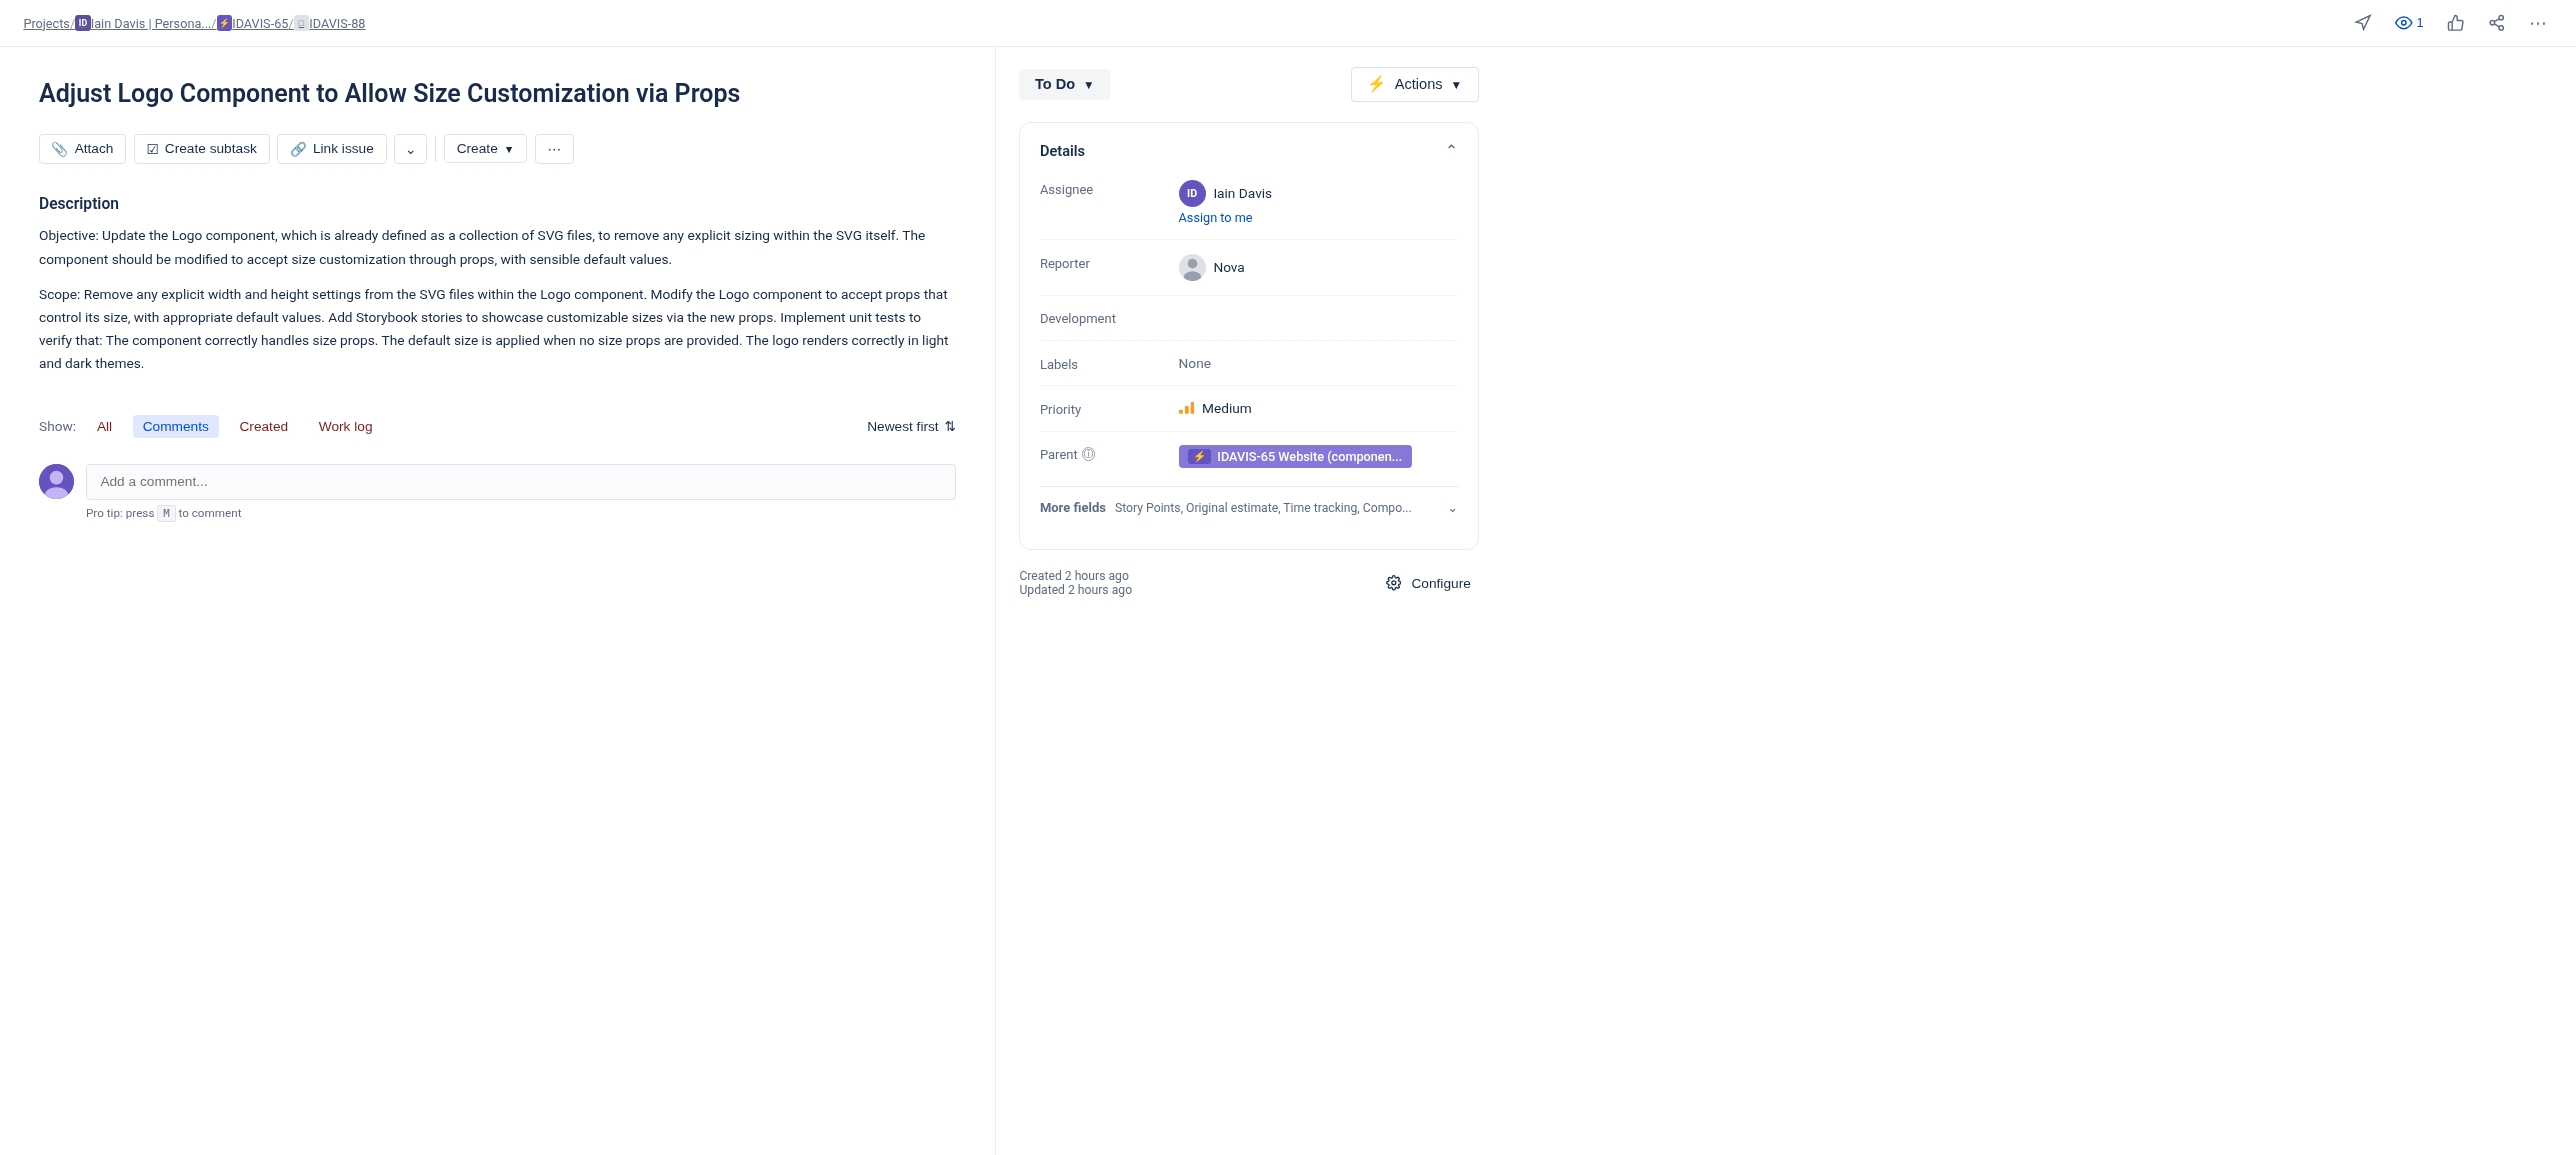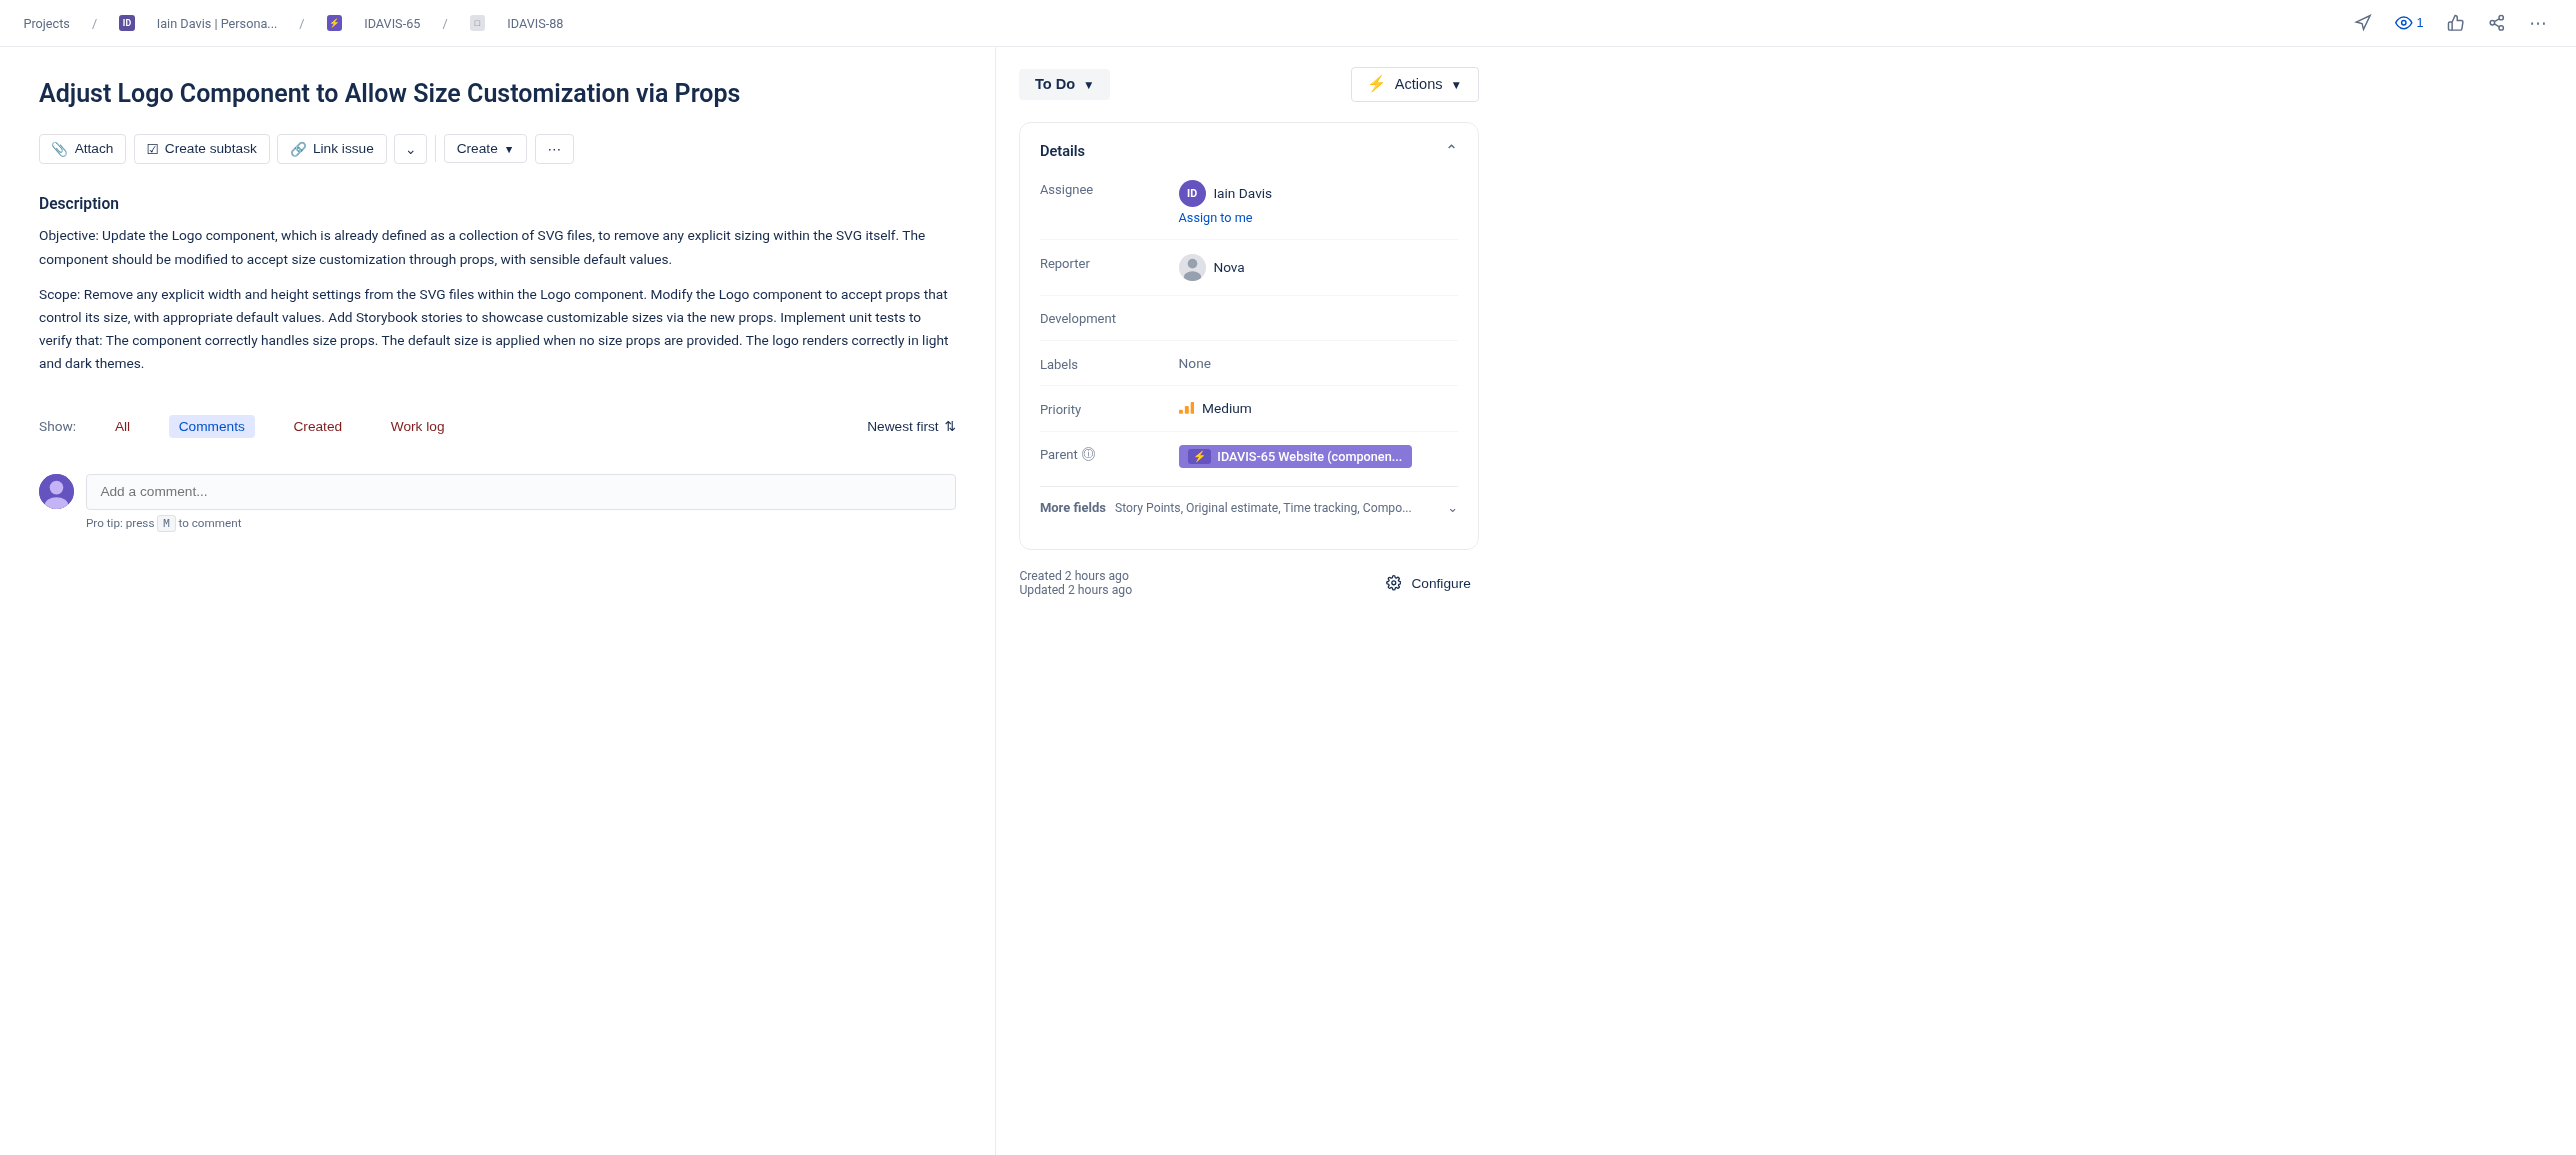--- a/index.html
+++ b/index.html
@@ -15,23 +15,24 @@
       display: flex;
       align-items: center;
       justify-content: space-between;
       padding: 9.8px 23.4px;
       border-bottom: 1px solid #ebecf0;
       height: 47px;
     }
     .breadcrumb {
       display: flex;
       align-items: flex-end;
-      gap: 22px;
+      gap: 0;
       font-size: 12.7px;
       color: #5e6c84;
+      text-decoration: underline;
     }
     .breadcrumb a {
       color: #5e6c84;
       text-decoration: none;
     }
     .breadcrumb-sep { color: #97a0af; }
     .breadcrumb-icon {
       width: 15.6px;
       height: 15.6px;
       border-radius: 2.9px;
@@ -122,22 +123,22 @@
     .description-text {
       font-size: 13.7px;
       line-height: 1.7;
       color: #172b4d;
       margin-bottom: 11.7px;
     }
     .activity-section { margin-top: 39px; }
     .activity-show {
       display: flex;
       align-items: center;
-      gap: 29px;
-      margin-bottom: 36px;
+      gap: 11px;
+      margin-bottom: 26px;
     }
     .show-label { color: #5e6c84; font-size: 13.7px; }
     .show-btn {
       padding: 3.9px 9.8px;
       border-radius: 3.9px;
       border: none;
       background: none;
       cursor: pointer;
       font-size: 13.7px;
       color: #7f1d1d;

